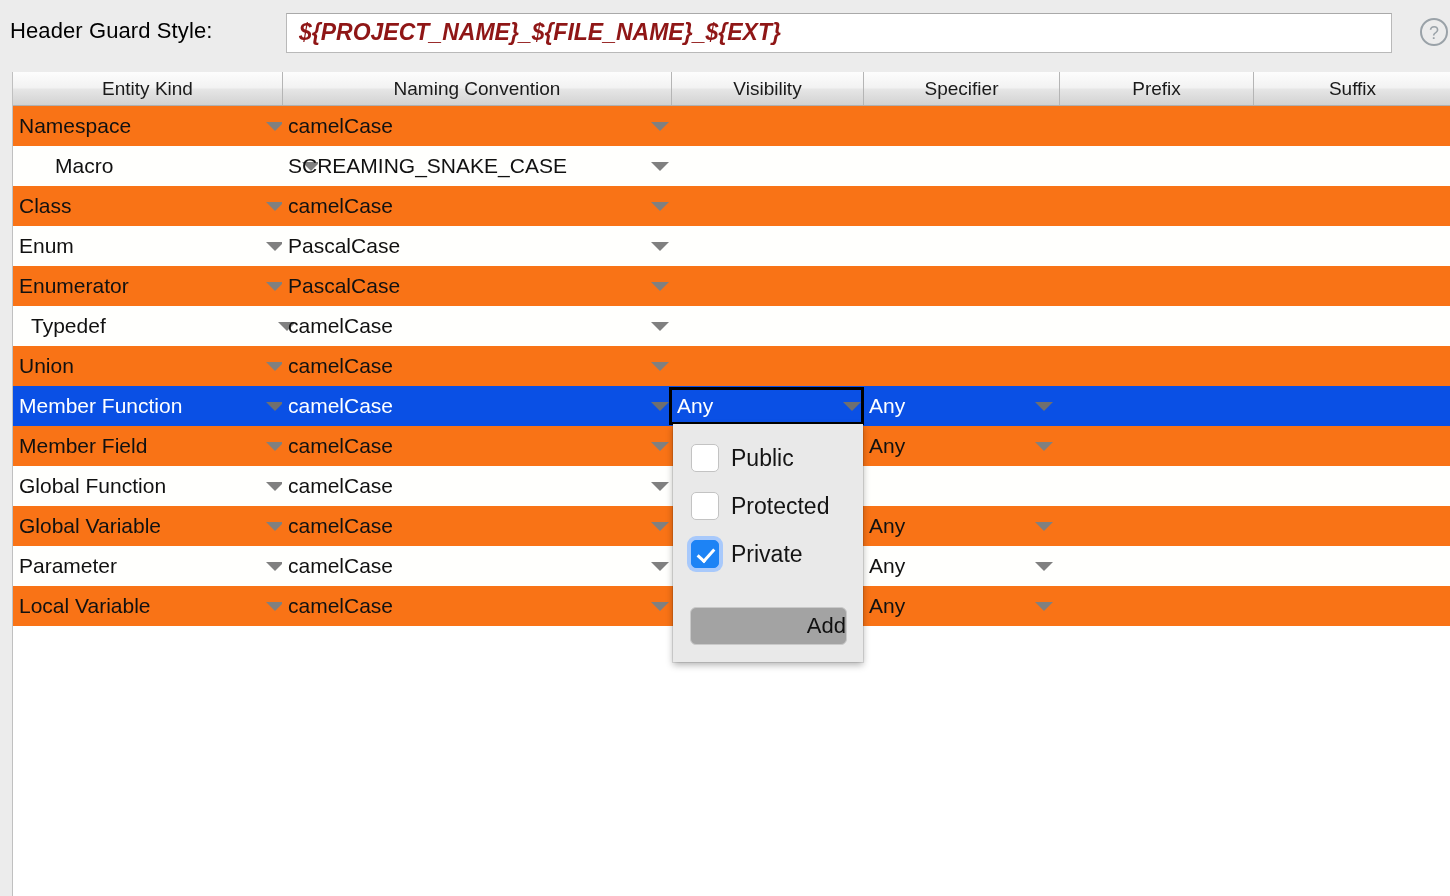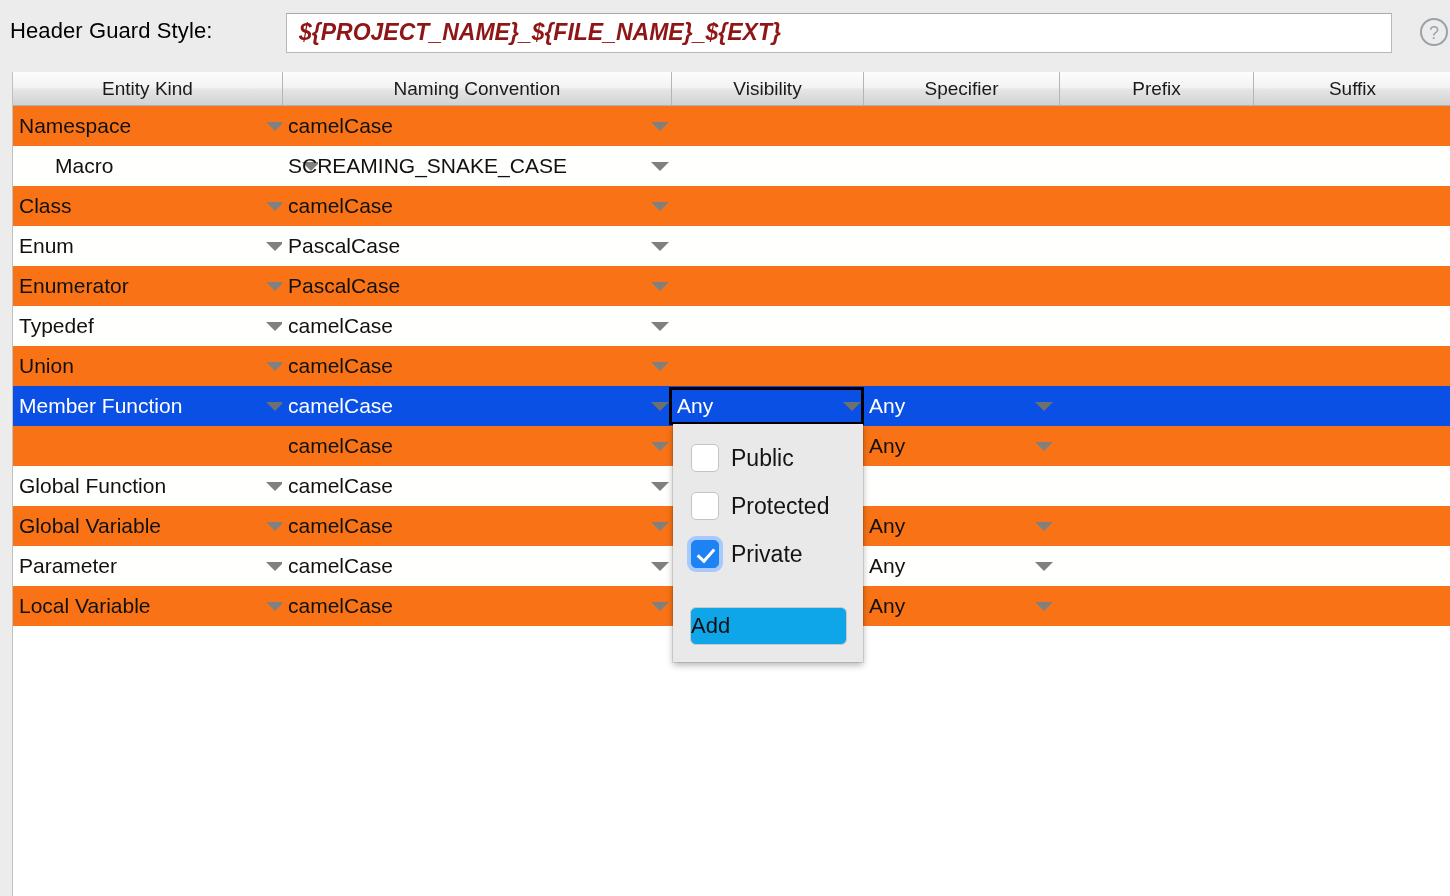--- a/index.html
+++ b/index.html
@@ -185,26 +185,26 @@
     height: 48px;
     line-height: 48px;
     font-size: 23px;
     color: #141414;
     white-space: nowrap;
   }
   .add-btn {
     position: absolute;
     left: 17px; top: 183px;
     width: 157px; height: 38px;
-    background: #0ea5e9;
+    background: #a3a3a3;
     border: 1px solid #c9c9c9;
     border-radius: 6px;
     font-size: 22px;
     line-height: 36px;
-    text-align: left;
+    text-align: right;
     color: #111;
     box-sizing: border-box;
   }
 </style>
 </head>
 <body>
 
 <div class="topbar">
   <div class="hg-label">Header Guard Style:</div>
 
@@ -296,21 +296,21 @@
         <div class="cell" style="left: 269px; width: 389px;">
           <span class="txt">PascalCase</span>
           <span class="arrow" style="left: 369px;"></span>
         </div>
         <div class="cell" style="left: 658px; width: 192px;"></div>
         <div class="cell" style="left: 850px; width: 196px;"></div>
         <div class="cell" style="left: 1046px; width: 194px;"></div>
         <div class="cell" style="left: 1240px; width: 198px;"></div>
       </div>
       <div class="row even" style="top: 200px;">
-        <div class="cell" style="left: 0px; width: 269px; padding-left: 8px;">
+        <div class="cell" style="left: 12px; width: 269px; padding-left: 8px;">
           <span class="txt">Typedef</span>
           <span class="arrow" style="left: 253px;"></span>
         </div>
         <div class="cell" style="left: 269px; width: 389px;">
           <span class="txt">camelCase</span>
           <span class="arrow" style="left: 369px;"></span>
         </div>
         <div class="cell" style="left: 658px; width: 192px;"></div>
         <div class="cell" style="left: 850px; width: 196px;"></div>
         <div class="cell" style="left: 1046px; width: 194px;"></div>
@@ -344,20 +344,24 @@
           <span class="arrow" style="left: 172px;"></span>
         </div>
         <div class="cell" style="left: 850px; width: 196px;">
           <span class="txt">Any</span>
           <span class="arrow" style="left: 172px;"></span>
         </div>
         <div class="cell" style="left: 1046px; width: 194px;"></div>
         <div class="cell" style="left: 1240px; width: 198px;"></div>
       </div>
       <div class="row odd" style="top: 320px;">
+        <div class="cell" style="left: 0px; width: 269px;">
+          <span class="txt">Member Field</span>
+          <span class="arrow" style="left: 253px;"></span>
+        </div>
         <div class="cell" style="left: 269px; width: 389px;">
           <span class="txt">camelCase</span>
           <span class="arrow" style="left: 369px;"></span>
         </div>
         <div class="cell" style="left: 658px; width: 192px;"></div>
         <div class="cell" style="left: 850px; width: 196px;">
           <span class="txt">Any</span>
           <span class="arrow" style="left: 172px;"></span>
         </div>
         <div class="cell" style="left: 1046px; width: 194px;"></div>

